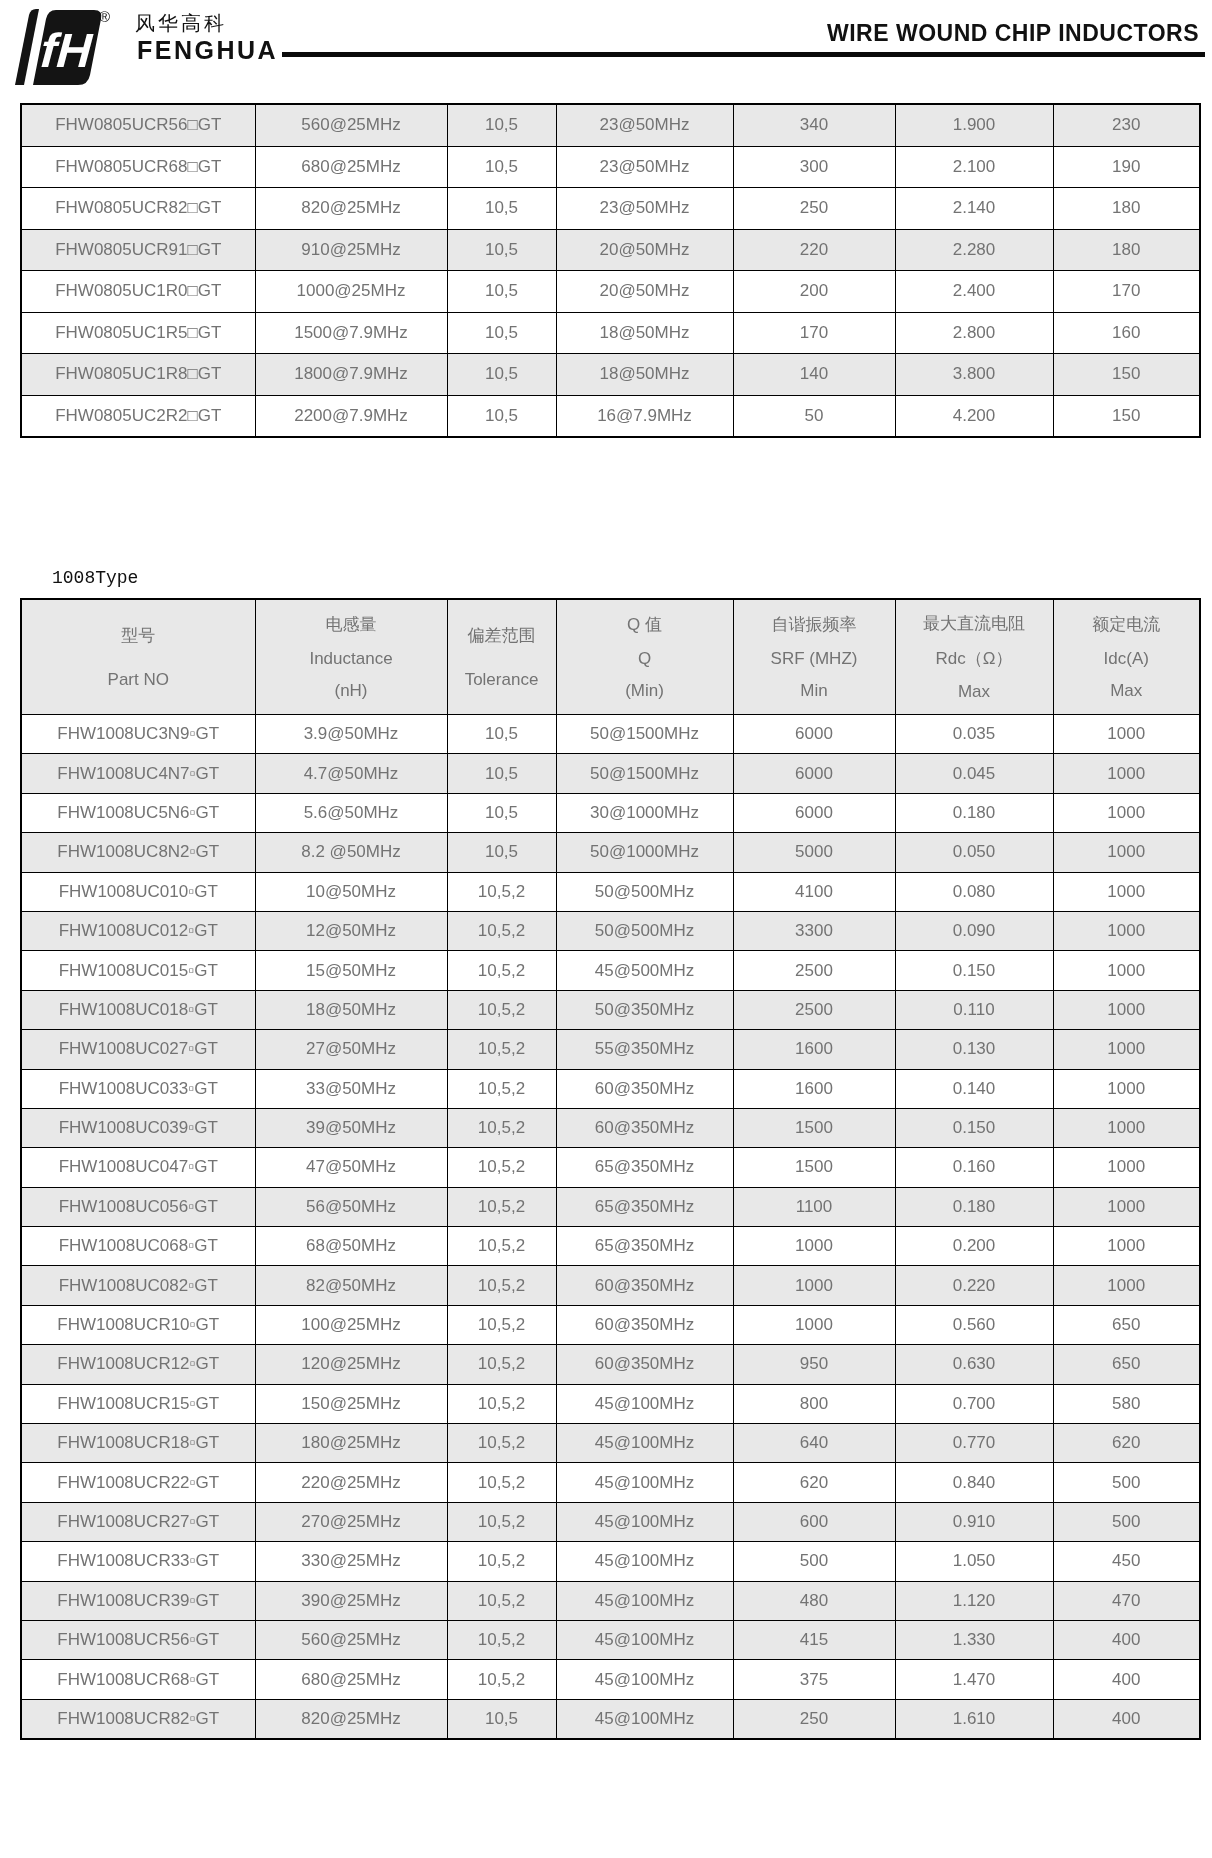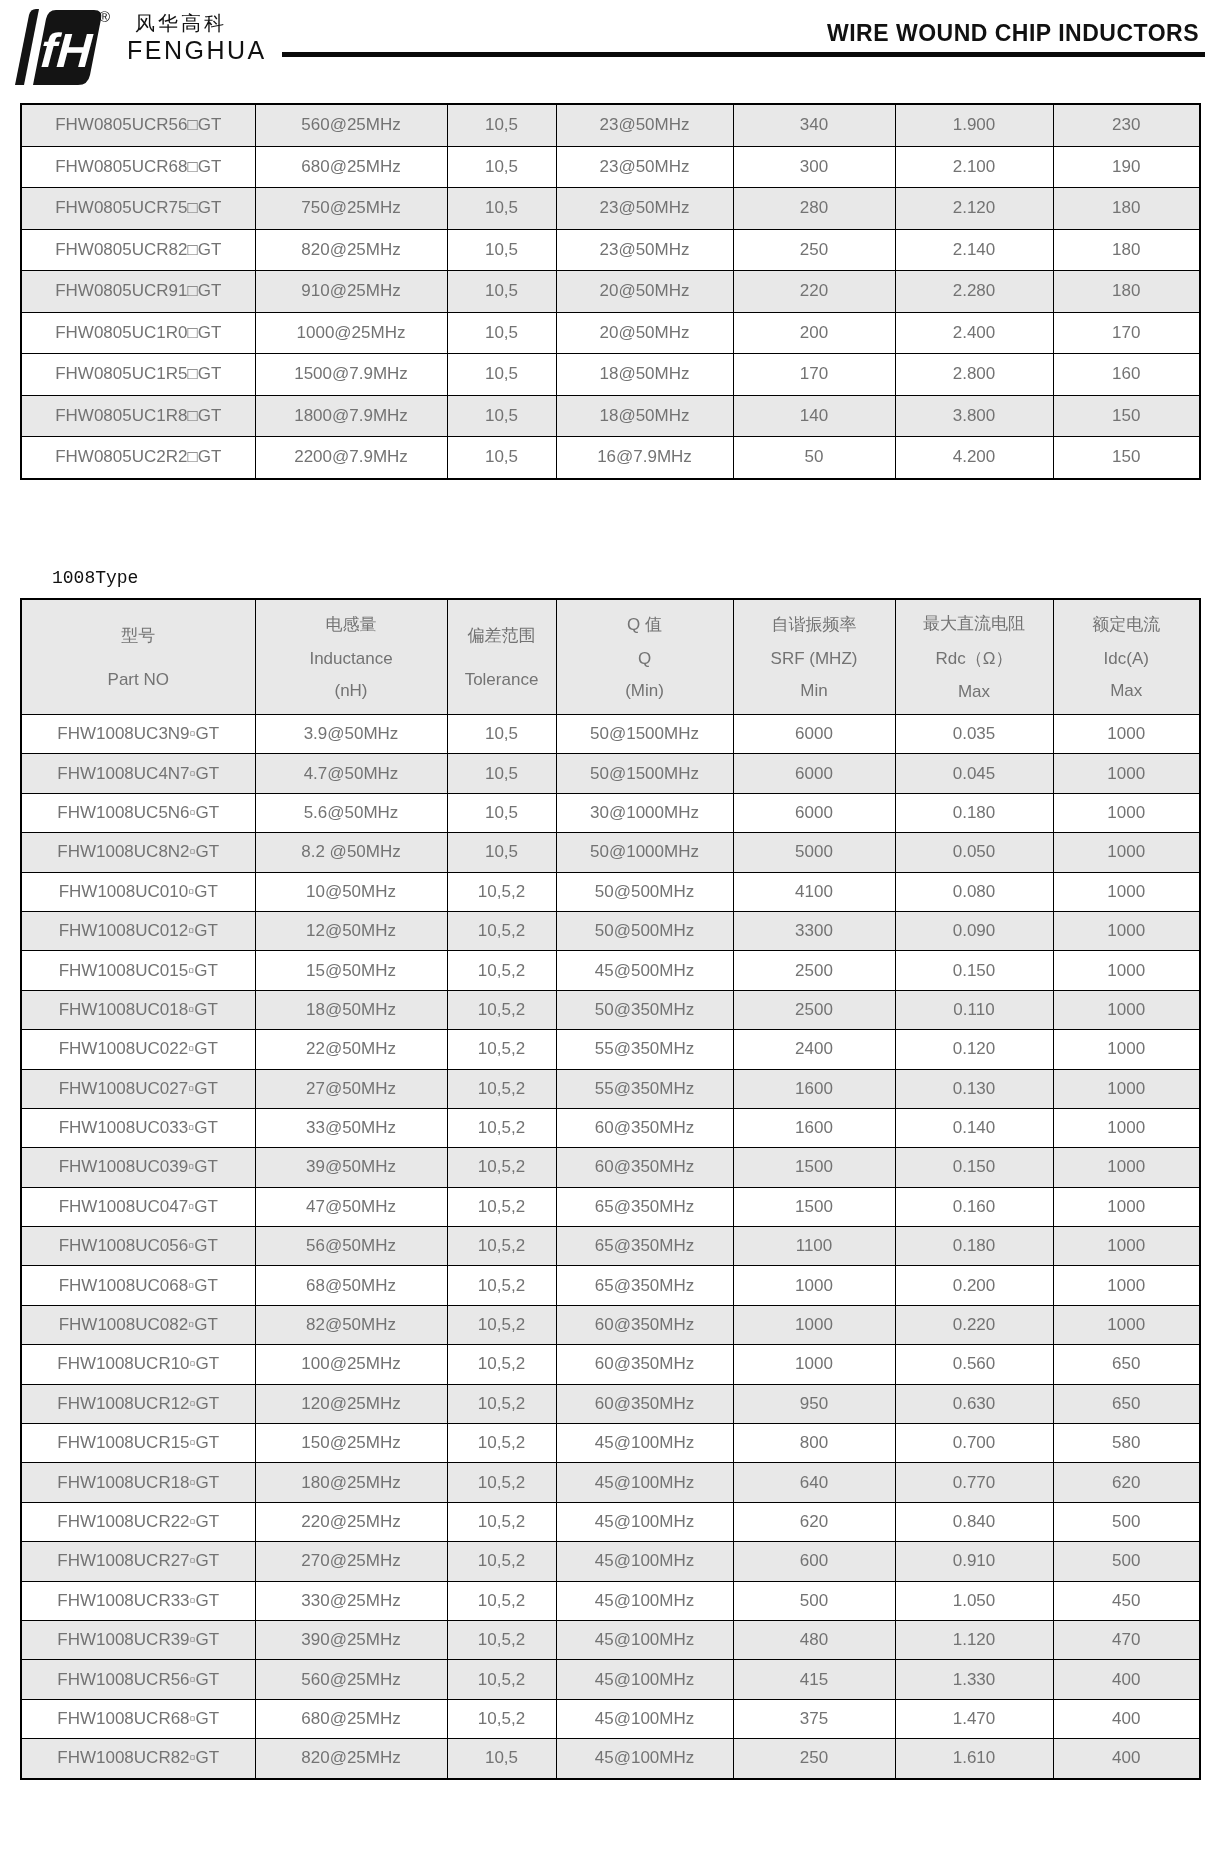--- a/index.html
+++ b/index.html
@@ -7,21 +7,21 @@
     width:1212px; height:1858px; position:relative;
     background:#ffffff; color:#111;
     font-family:"Liberation Sans","DejaVu Sans",sans-serif;
     overflow:hidden;
   }
   
   .logo-svg { position:absolute; left:14px; top:7px; }
   .reg-mark { position:absolute; left:99px; top:8px; font-size:15px; color:#111; }
   .brand { position:absolute; left:127px; top:13px; line-height:1; }
   .brand-cn { font-size:20px; font-weight:normal; letter-spacing:3px;margin-left:8px; }
-  .brand-en { font-size:25px; font-weight:400; letter-spacing:2.5px; margin-top:5px; }
+  .brand-en { font-size:25px; font-weight:700; letter-spacing:2.5px; margin-top:5px;margin-left:10px; }
   .page-title { position:absolute; right:13px; top:20px; font-size:23px; font-weight:bold; letter-spacing:0.5px;text-align:center; }
   .header-rule { position:absolute; left:282px; top:52px; width:923px; height:5px; background:#0a0a0a; }
   
   table.t {
     border-collapse:collapse; table-layout:fixed;
     width:1179px; position:absolute; left:20px;
     font-size:17px; text-align:center; color:#737373;
   }
   table.t, table.t td, table.t th { border:1.5px solid #000; }
   table.t { border-width:2.5px; }
@@ -76,29 +76,20 @@
       </tr>
       <tr>
         <td>FHW0805UCR68□GT</td>
         <td>680@25MHz</td>
         <td>10,5</td>
         <td>23@50MHz</td>
         <td>300</td>
         <td>2.100</td>
         <td>190</td>
       </tr>
-      <tr class="shaded">
-        <td>FHW0805UCR75□GT</td>
-        <td>750@25MHz</td>
-        <td>10,5</td>
-        <td>23@50MHz</td>
-        <td>280</td>
-        <td>2.120</td>
-        <td>180</td>
-      </tr>
       <tr>
         <td>FHW0805UCR82□GT</td>
         <td>820@25MHz</td>
         <td>10,5</td>
         <td>23@50MHz</td>
         <td>250</td>
         <td>2.140</td>
         <td>180</td>
       </tr>
       <tr class="shaded">
@@ -278,29 +269,20 @@
       </tr>
       <tr class="shaded">
         <td>FHW1008UC018▫GT</td>
         <td>18@50MHz</td>
         <td>10,5,2</td>
         <td>50@350MHz</td>
         <td>2500</td>
         <td>0.110</td>
         <td>1000</td>
       </tr>
-      <tr>
-        <td>FHW1008UC022▫GT</td>
-        <td>22@50MHz</td>
-        <td>10,5,2</td>
-        <td>55@350MHz</td>
-        <td>2400</td>
-        <td>0.120</td>
-        <td>1000</td>
-      </tr>
       <tr class="shaded">
         <td>FHW1008UC027▫GT</td>
         <td>27@50MHz</td>
         <td>10,5,2</td>
         <td>55@350MHz</td>
         <td>1600</td>
         <td>0.130</td>
         <td>1000</td>
       </tr>
       <tr>

